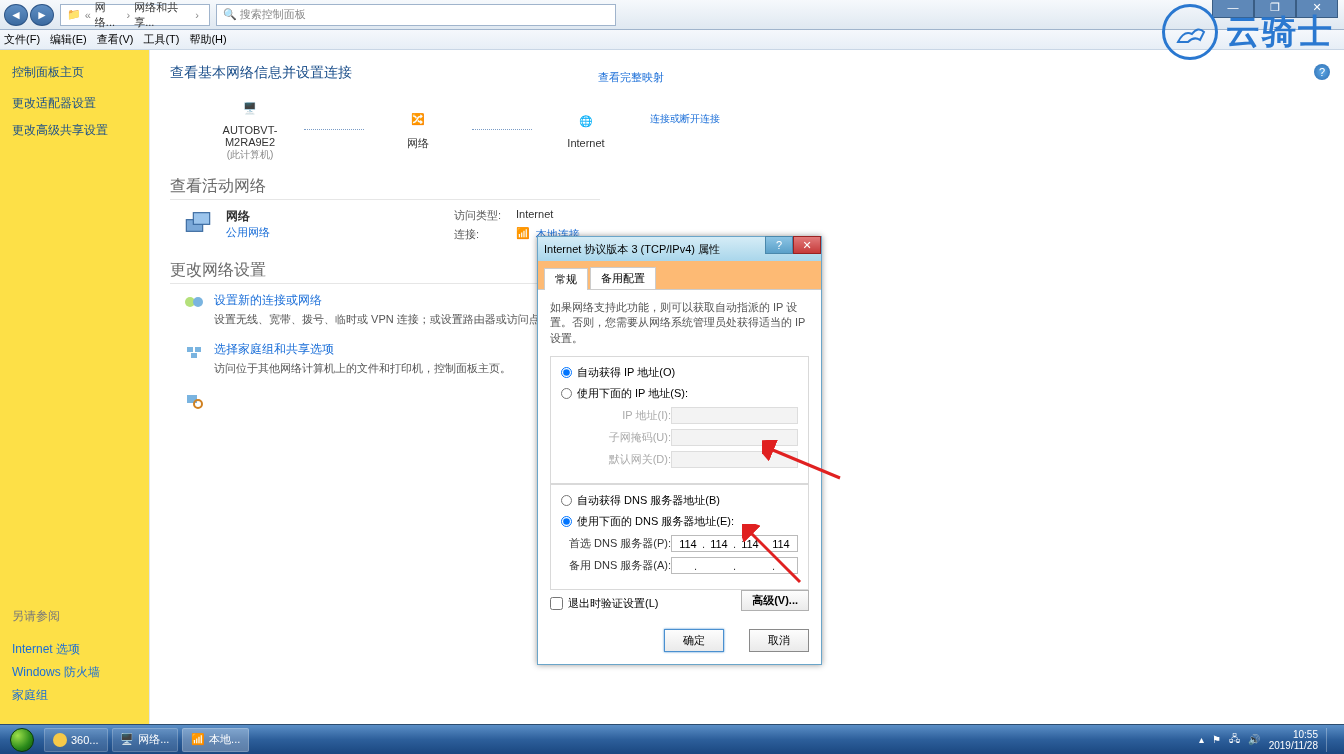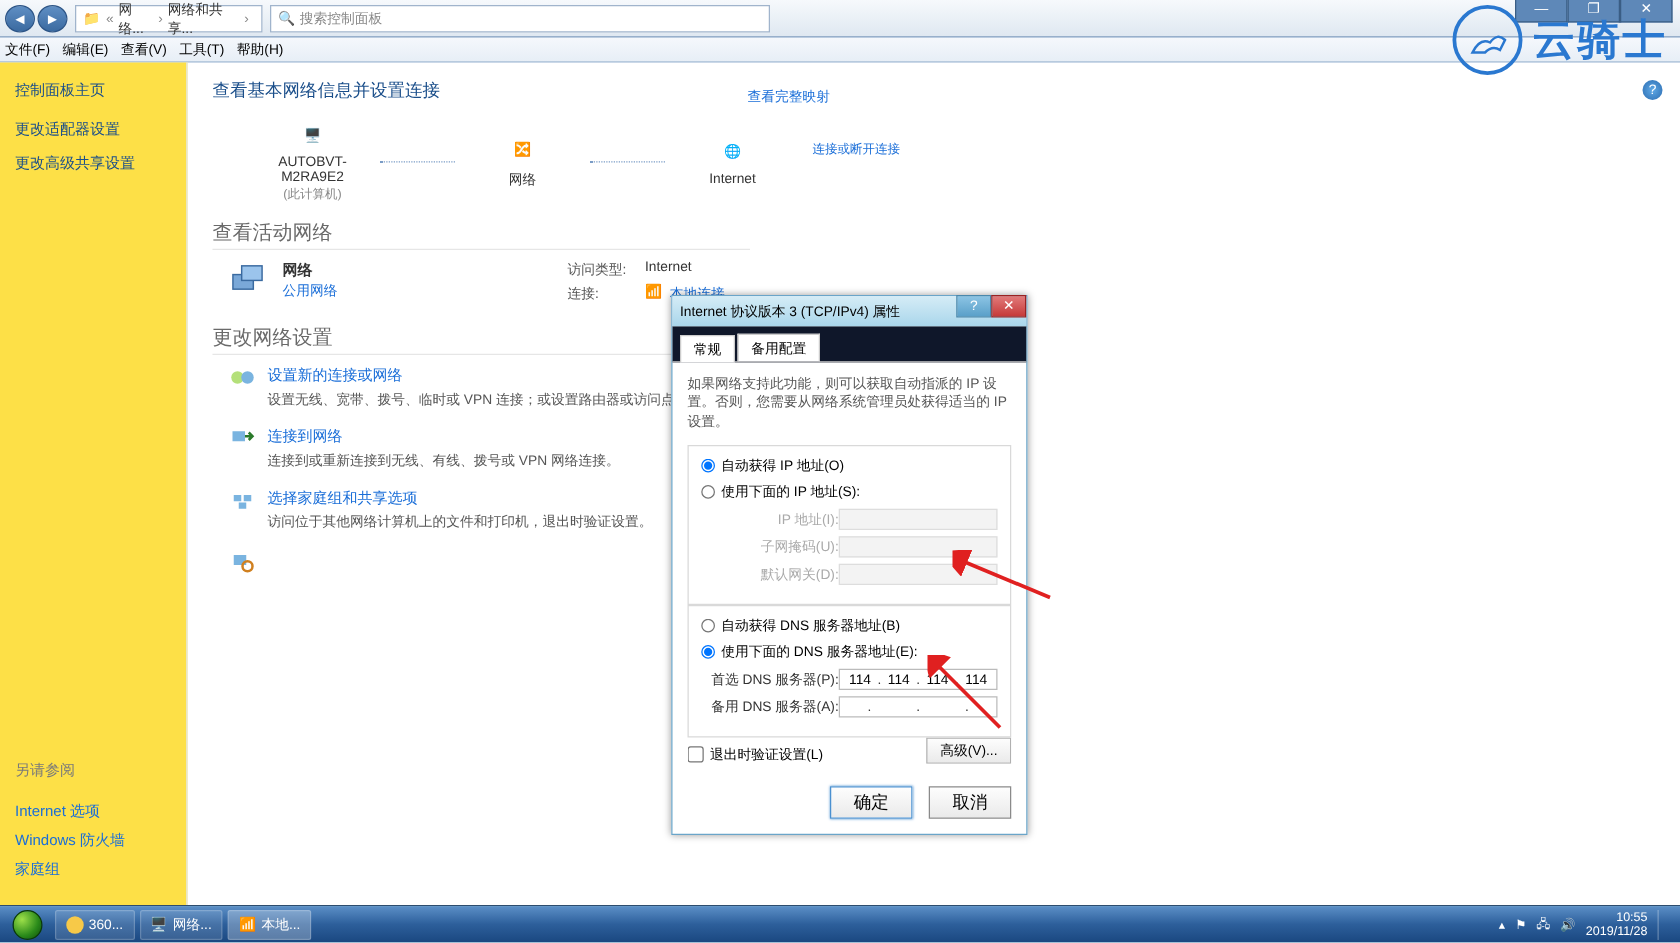--- a/index.html
+++ b/index.html
@@ -66,44 +66,44 @@
 .help-icon { position: absolute; top: 14px; right: 14px; width: 16px; height: 16px; background: radial-gradient(#5fa9e6,#2a6bb0); color: #fff; border-radius: 50%; font-size: 11px; text-align: center; line-height: 16px; cursor: pointer; }
 
 
 .dialog { position: absolute; left: 537px; top: 236px; width: 285px; background: #fff; border: 1px solid #6aa5c9; box-shadow: 0 0 6px rgba(0,0,0,0.4); font-size: 11px; }
 .dialog-title { height: 24px; background: linear-gradient(#d5ecf6,#a9d6eb); display: flex; align-items: center; padding: 0 6px; font-size: 11px; position: relative; }
 .dlg-ctrls { position: absolute; right: 0; top: -1px; display: flex; }
 .dlg-btn { width: 28px; height: 18px; text-align: center; line-height: 16px; font-size: 11px; color: #fff; }
 .dlg-help { background: linear-gradient(#8cc4e4,#5aa0c9); border: 1px solid #4a88ac;}
 .dlg-close { background: linear-gradient(#e27a7a,#c53a3a); border: 1px solid #922; }
 
-.tabs { display: flex; padding: 6px 6px 0; background: #0f172a; border-bottom: 1px solid #ccc; }
+.tabs { display: flex; padding: 6px 6px 0; background: #fdba74; border-bottom: 1px solid #ccc; }
 .tab { padding: 3px 10px; border: 1px solid #ccc; border-bottom: none; background: #fff; margin-right: 2px; font-size: 11px; cursor: pointer; }
 .tab.active { background: #fff; position: relative; top: 1px; }
 
 .dialog-body { padding: 10px 12px; }
 .desc-text { color: #555; font-size: 11px; line-height: 1.4; margin-bottom: 10px; }
 
 .group { border: 1px solid #d9d9d9; padding: 8px 10px 10px; }
 .radio-row { display: flex; align-items: center; gap: 5px; margin-bottom: 6px; font-size: 11px; }
 .radio-row input { width: 11px; height: 11px; }
 .field-row { display: flex; align-items: center; margin-bottom: 5px; font-size: 11px; }
 .field-row .flbl { width: 110px; color: #888; text-align: right; }
 .field-row.disabled .flbl { color: #aaa; }
 .field-row .finput { flex: 1; height: 17px; background: #f3f3f3; border: 1px solid #ddd; }
 .field-row.active .flbl { color: #333; }
 .field-row.active .finput { background: #fff; border: 1px solid #bbb; display: flex; align-items: center; justify-content: space-around; padding: 0 4px; }
 .oct { width: 20px; text-align: center; }
 .dot { color: #333; }
 
 .chk-row { display: flex; align-items: center; gap: 5px; font-size: 11px; margin-top: 6px; }
-.adv-btn { float: right; padding: 2px 10px; background: linear-gradient(#fdfdfd,#eaeaea); border: 1px solid #b0b0b0; font-size: 11px; cursor: pointer; }
+.adv-btn { float: right; padding: 2px 10px; background: linear-gradient(#fdfdfd,#eaeaea); border: 1px solid #b0b0b0; font-size: 11px; cursor: pointer; font-weight: bold; }
 
 .dialog-footer { padding: 8px 12px 12px; text-align: right; }
-.dlg-action { padding: 3px 18px; background: linear-gradient(#fdfdfd,#eaeaea); border: 1px solid #8a8a8a; font-size: 14px; margin-left: 10px; cursor: pointer; font-family: Liberation Mono, monospace; }
+.dlg-action { padding: 3px 18px; background: linear-gradient(#fdfdfd,#eaeaea); border: 1px solid #8a8a8a; font-size: 11px; margin-left: 22px; cursor: pointer; font-family: Liberation Mono, monospace; }
 .dlg-action.ok { border: 1px solid #4a90d0; box-shadow: 0 0 2px #4a90d0; }
 
 
 .arrow { position: absolute; z-index: 100; }
 .arrow svg { display: block; }
 
 
 .watermark { position: absolute; top: 4px; right: 10px; display: flex; align-items: center; color: #2a78d0; font-size: 34px; font-weight: bold; letter-spacing: 2px; z-index: 50; }
 .watermark .circ { width: 56px; height: 56px; border: 3px solid #2a78d0; border-radius: 50%; margin-right: 8px; display: flex; align-items: center; justify-content: center; font-size: 28px; }
 
@@ -228,37 +228,27 @@
                 <circle cx="6" cy="10" r="5" fill="#b4e07a"></circle>
                 <circle cx="14" cy="10" r="5" fill="#7ab4e0"></circle>
               </svg></div>
           <div>
             <div class="stitle">设置新的连接或网络</div>
             <div class="sdesc">设置无线、宽带、拨号、临时或 VPN 连接；或设置路由器或访问点。</div>
           </div>
         </div>
         <div class="set-item">
           <div class="sico"><svg class="small-ico" viewBox="0 0 20 20">
-                <rect x="2" y="4" width="10" height="8" fill="#7ab4e0"></rect>
-                <path d="M12 8 L18 8 M15 5 L18 8 L15 11" stroke="#2a7a2a" stroke-width="2" fill="none"></path>
-              </svg></div>
-          <div>
-            <div class="stitle">连接到网络</div>
-            <div class="sdesc">连接到或重新连接到无线、有线、拨号或 VPN 网络连接。</div>
-          </div>
-        </div>
-        <div class="set-item">
-          <div class="sico"><svg class="small-ico" viewBox="0 0 20 20">
                 <rect x="3" y="6" width="6" height="5" fill="#7ab4e0"></rect>
                 <rect x="11" y="6" width="6" height="5" fill="#7ab4e0"></rect>
                 <rect x="7" y="12" width="6" height="5" fill="#7ab4e0"></rect>
               </svg></div>
           <div>
             <div class="stitle">选择家庭组和共享选项</div>
-            <div class="sdesc">访问位于其他网络计算机上的文件和打印机，退出时验证设置。</div>
+            <div class="sdesc">访问位于其他网络计算机上的文件和打印机，控制面板主页。</div>
           </div>
         </div>
         <div class="set-item">
           <div class="sico"><svg class="small-ico" viewBox="0 0 20 20">
                 <rect x="3" y="5" width="10" height="8" fill="#7ab4e0"></rect>
                 <circle cx="14" cy="14" r="4" fill="none" stroke="#d08020" stroke-width="2"></circle>
               </svg></div>
         </div>
       </div>
     </div>

